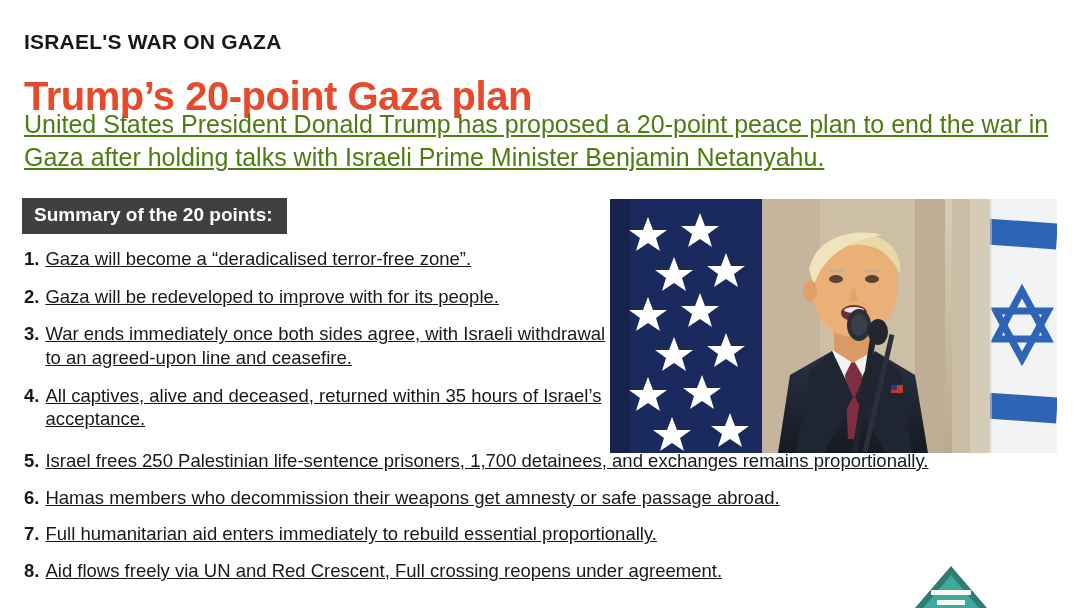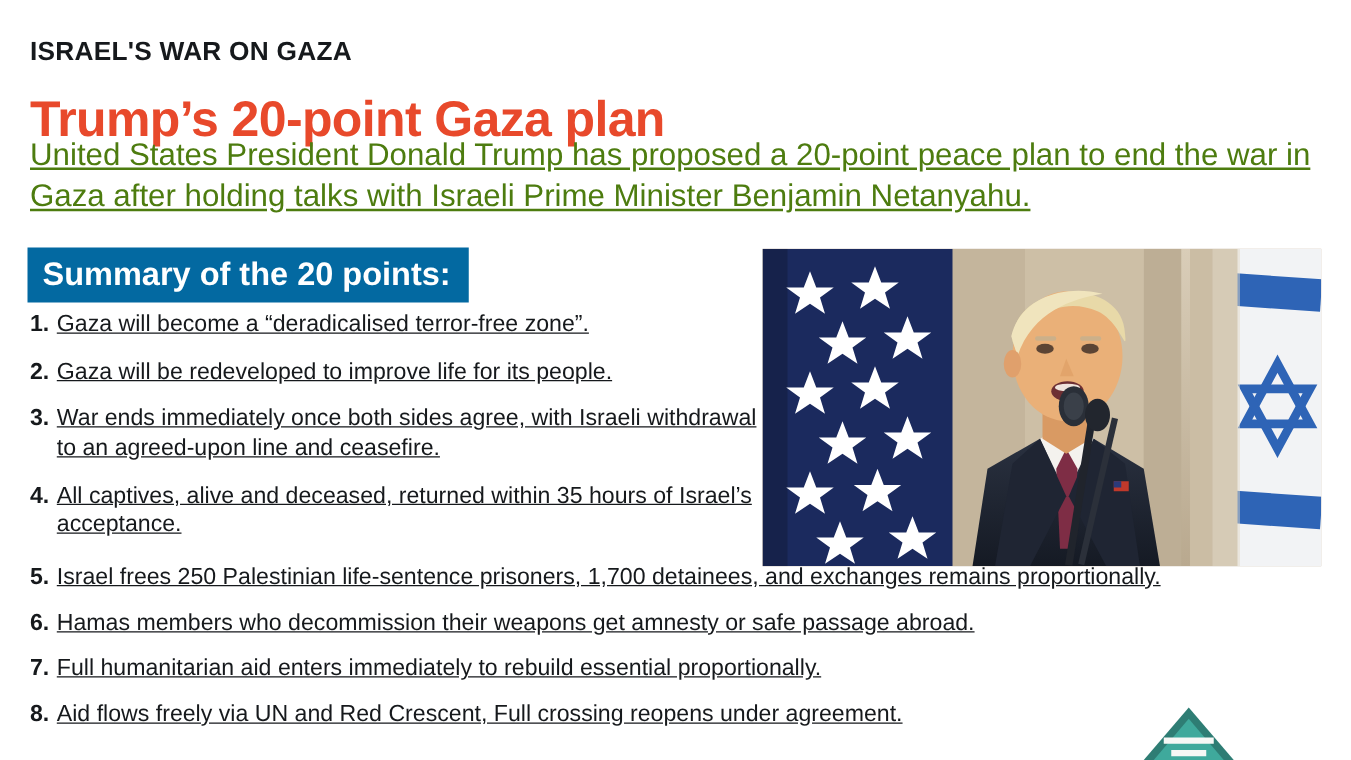--- a/index.html
+++ b/index.html
@@ -59,23 +59,23 @@
     color: #4d7c0f;
     font-weight: normal;
     text-decoration: underline;
   }
 
   
   .summary-bar {
     position: absolute;
     left: 22px;
     top: 198px;
-    background: #0369a1;
+    background: #404040;
     color: #ffffff;
-    font-size: 26px;
+    font-size: 19px;
     font-weight: bold;
     padding: 7px 14px 8px 12px;
     line-height: 1.1;
   }
 
   
   .points {
     position: absolute;
     left: 24px;
     top: 247px;
@@ -149,21 +149,21 @@
 
   <div class="summary-bar">Summary of the 20 points:</div>
 
   <ul class="points">
     <li class="point narrow p1">
       <span class="num">1.</span>
       <span class="txt">Gaza will become a “deradicalised terror-free zone”.</span>
     </li>
     <li class="point narrow p2">
       <span class="num">2.</span>
-      <span class="txt">Gaza will be redeveloped to improve life for its people.</span>
+      <span class="txt">Gaza will be redeveloped to improve with for its people.</span>
     </li>
     <li class="point narrow p3">
       <span class="num">3.</span>
       <span class="txt">War ends immediately once both sides agree, with Israeli withdrawal to an agreed-upon line and ceasefire.</span>
     </li>
     <li class="point narrow p4">
       <span class="num">4.</span>
       <span class="txt">All captives, alive and deceased, returned within 35 hours of Israel’s acceptance.</span>
     </li>
     <li class="point p5">

